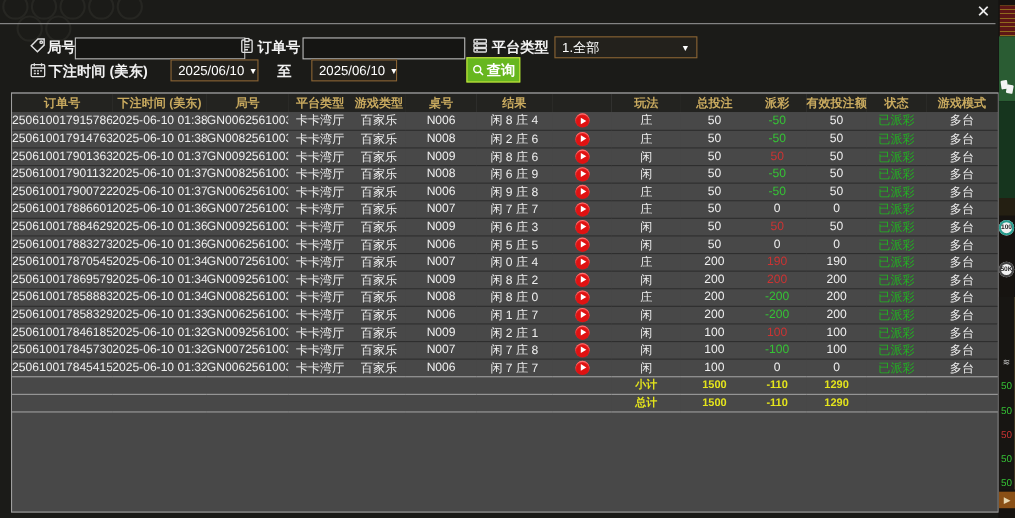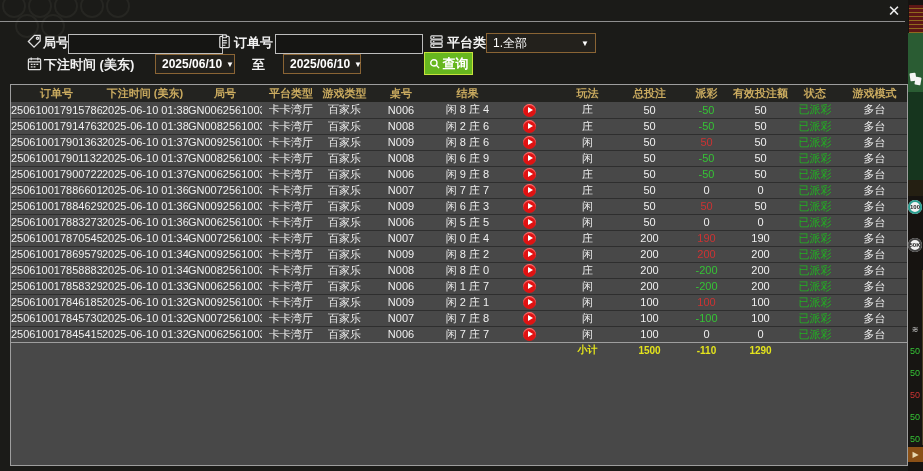--- a/index.html
+++ b/index.html
@@ -9,21 +9,21 @@
   .deco-circle{position:absolute;width:20px;height:20px;border-radius:50%;border:2px solid #262622;}
   .titlebar-line{position:absolute;left:0;top:21px;width:905px;height:1px;background:#8f8f8f;}
   .close-btn{position:absolute;top:1px;left:884px;width:20px;height:20px;color:#efefef;
              font-size:15px;line-height:20px;text-align:center;cursor:pointer;}
   .f-label{position:absolute;font-size:13px;font-weight:bold;color:#f2f2f2;white-space:nowrap;}
   .f-icon{position:absolute;width:15px;height:15px;}
   .f-icon svg{width:15px;height:15px;display:block;}
   .txt-input{position:absolute;height:18px;background:#151513;border:1px solid #bdbdbd;
              color:#eee;font-size:12px;padding:0 4px;outline:none;}
   .date-box,.select-box{position:absolute;height:20px;background:#23211c;border:1px solid #8a6434;
-             color:#fff;font-size:12px;font-weight:bold;display:flex;align-items:center;
+             color:#fff;font-size:12px;font-weight:normal;display:flex;align-items:center;
              justify-content:space-between;padding:0 6px;cursor:pointer;box-sizing:border-box;}
   .date-box .arr,.select-box .arr{font-size:8px;margin-left:4px;color:#fff;}
   .select-box{font-weight:normal;}
   .query-btn{position:absolute;left:424px;top:52px;width:49px;height:23px;background:#67b71f;
              border:1px solid #c6e23c;color:#fff;font-size:13px;font-weight:bold;
              display:flex;align-items:center;justify-content:center;gap:2px;cursor:pointer;padding:0;}
   .query-btn svg{width:12px;height:12px;}
   
   .table-wrap{position:absolute;left:10px;top:84px;width:896px;height:380px;
               background:#484848;border:1px solid #9e9e9e;}
@@ -101,21 +101,21 @@
 
   <span class="f-icon" style="left:429px;top:34px;">
     <svg viewBox="0 0 16 16" fill="none" stroke="#e0e0e0" stroke-width="1.3">
       <rect x="2" y="2" width="12" height="3.4" rx="0.8"></rect>
         <rect x="2" y="6.4" width="12" height="3.4" rx="0.8"></rect>
       <rect x="2" y="10.8" width="12" height="3.4" rx="0.8"></rect>
         <path d="M4.2 3.7h1.6 M4.2 8.1h1.6 M4.2 12.5h1.6"></path>
     </svg>
   </span>
   <span class="f-label" style="left:447px;top:34px;">平台类型</span>
-  <div class="select-box" style="left:486px;top:33px;width:110px;">
+  <div class="select-box" style="left:504px;top:33px;width:130px;">
     <span>1.全部</span>
     <span class="arr">▼</span>
   </div>
 
   <span class="f-icon" style="left:27px;top:56px;">
     <svg viewBox="0 0 16 16" fill="none" stroke="#e0e0e0" stroke-width="1.3">
       <rect x="1.5" y="3" width="13" height="11.5" rx="1"></rect>
         <path d="M1.5 6.2h13 M4.5 1.5v3 M11.5 1.5v3 M4 9h2 M7 9h2 M10 9h2 M4 11.5h2 M7 11.5h2"></path>
     </svg>
   </span>
@@ -415,20 +415,28 @@
             <td>多台</td>
           </tr>
           <tr class="total-row">
             <td colspan="8"></td>
             <td>小计</td>
             <td>1500</td>
             <td>-110</td>
             <td>1290</td>
             <td colspan="2"></td>
           </tr>
+          <tr class="total-row last">
+            <td colspan="8"></td>
+            <td>总计</td>
+            <td>1500</td>
+            <td>-110</td>
+            <td>1290</td>
+            <td colspan="2"></td>
+          </tr>
         </tbody>
     </table>
   </div>
 </div>
 
 <div class="side-strip">
   <div class="sp-banner"></div>
   <div class="sp-felt">
     <div class="sp-card" style="left:2px;top:40px;transform:rotate(-8deg);"></div>
     <div class="sp-card" style="left:7px;top:44px;transform:rotate(10deg);"></div>

